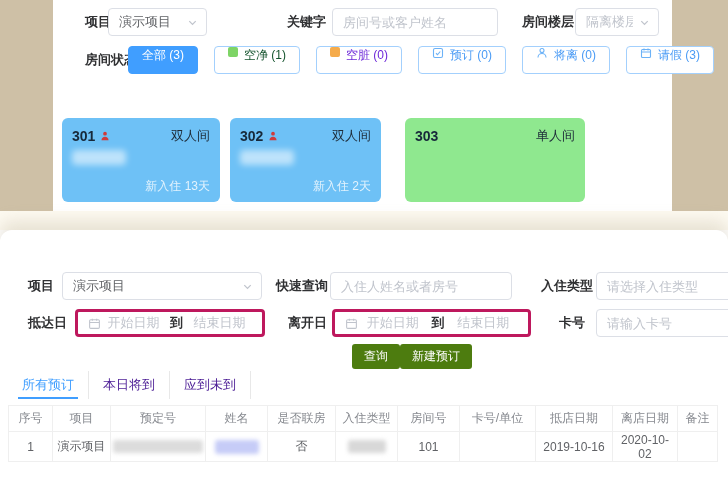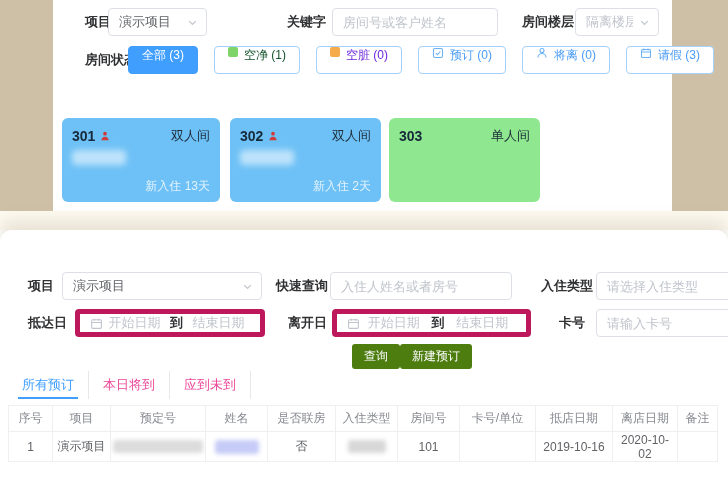--- a/index.html
+++ b/index.html
@@ -46,30 +46,30 @@
   .card-blob{position:absolute;top:32px;left:10px;width:54px;height:15px;border-radius:4px;
     background:rgba(255,255,255,.55);filter:blur(3px);}
   .stay{position:absolute;right:10px;bottom:7px;font-size:12px;color:rgba(255,255,255,.8);}
 
   
   .gap-strip{position:absolute;left:0;top:211px;width:728px;height:19px;background:#fdfaf1;}
   .sheet{position:absolute;left:0;top:230px;width:728px;height:257px;background:#fff;
     border-radius:12px 12px 0 0;box-shadow:0 -9px 16px rgba(185,172,146,.30);}
 
   .srow{position:absolute;left:0;width:100%;height:28px;}
-  .range{position:absolute;top:0;height:28px;display:flex;align-items:center;border:5px solid #be185d;
+  .range{position:absolute;top:0;height:28px;display:flex;align-items:center;border:3px solid #be185d;
     border-radius:4px;background:#fff;padding:0 10px;font-size:13px;}
   .range .ph{flex:1;text-align:center;color:#c0c4cc;white-space:nowrap;}
   .range .to{color:#303133;font-weight:600;padding:0 4px;white-space:nowrap;}
 
   .btn-pri{position:absolute;top:114px;height:25px;padding:0 12px;background:#4d7c0f;border:none;border-radius:3px;
     color:#fff;font-size:12px;cursor:pointer;white-space:nowrap;}
 
   .tabs{position:absolute;left:8px;top:141px;display:flex;height:28px;}
-  .tab{position:relative;padding:0 14px;line-height:27px;font-size:13px;color:#ec4899;border-right:1px solid #e8e8e8;cursor:pointer;white-space:nowrap;}
+  .tab{position:relative;padding:0 14px;line-height:27px;font-size:13px;color:#4c1d95;border-right:1px solid #e8e8e8;cursor:pointer;white-space:nowrap;}
   .tab.active{color:#409eff;}
   .tab.active::after{content:"";position:absolute;left:10px;right:10px;bottom:0;height:2px;background:#409eff;}
 
   table.res{position:absolute;left:8px;top:175px;border-collapse:collapse;table-layout:fixed;background:#fff;}
   .res th,.res td{border:1px solid #efefef;text-align:center;font-weight:400;padding:0 2px;overflow:hidden;}
   .res th{height:26px;font-size:12px;color:#86898f;}
   .res td{height:30px;font-size:12px;color:#606266;}
 
   .blob{border-radius:3px;filter:blur(2px);margin:0 auto;}
   .blob-booking{width:90px;height:13px;background:#dcdcdc;}
@@ -178,21 +178,21 @@
                   <circle cx="12" cy="6.5" r="4.5" fill="#cf3b3b"></circle>
                   <path d="M3.5 22c0-5 4-8.5 8.5-8.5s8.5 3.5 8.5 8.5z" fill="#cf3b3b"></path>
                 </svg>
               </span>
             <span class="room-type">双人间</span>
           </div>
           <div class="card-blob"></div>
           <span class="stay">新入住 2天</span>
         </div>
 
-        <div class="room green" style="left:336px;width:151px">
+        <div class="room green" style="left:352px;width:180px">
           <div class="room-head">
             <span class="room-no">303</span>
             <span class="room-type">单人间</span>
           </div>
         </div>
       </div>
 
     </div>
   </section>
 

